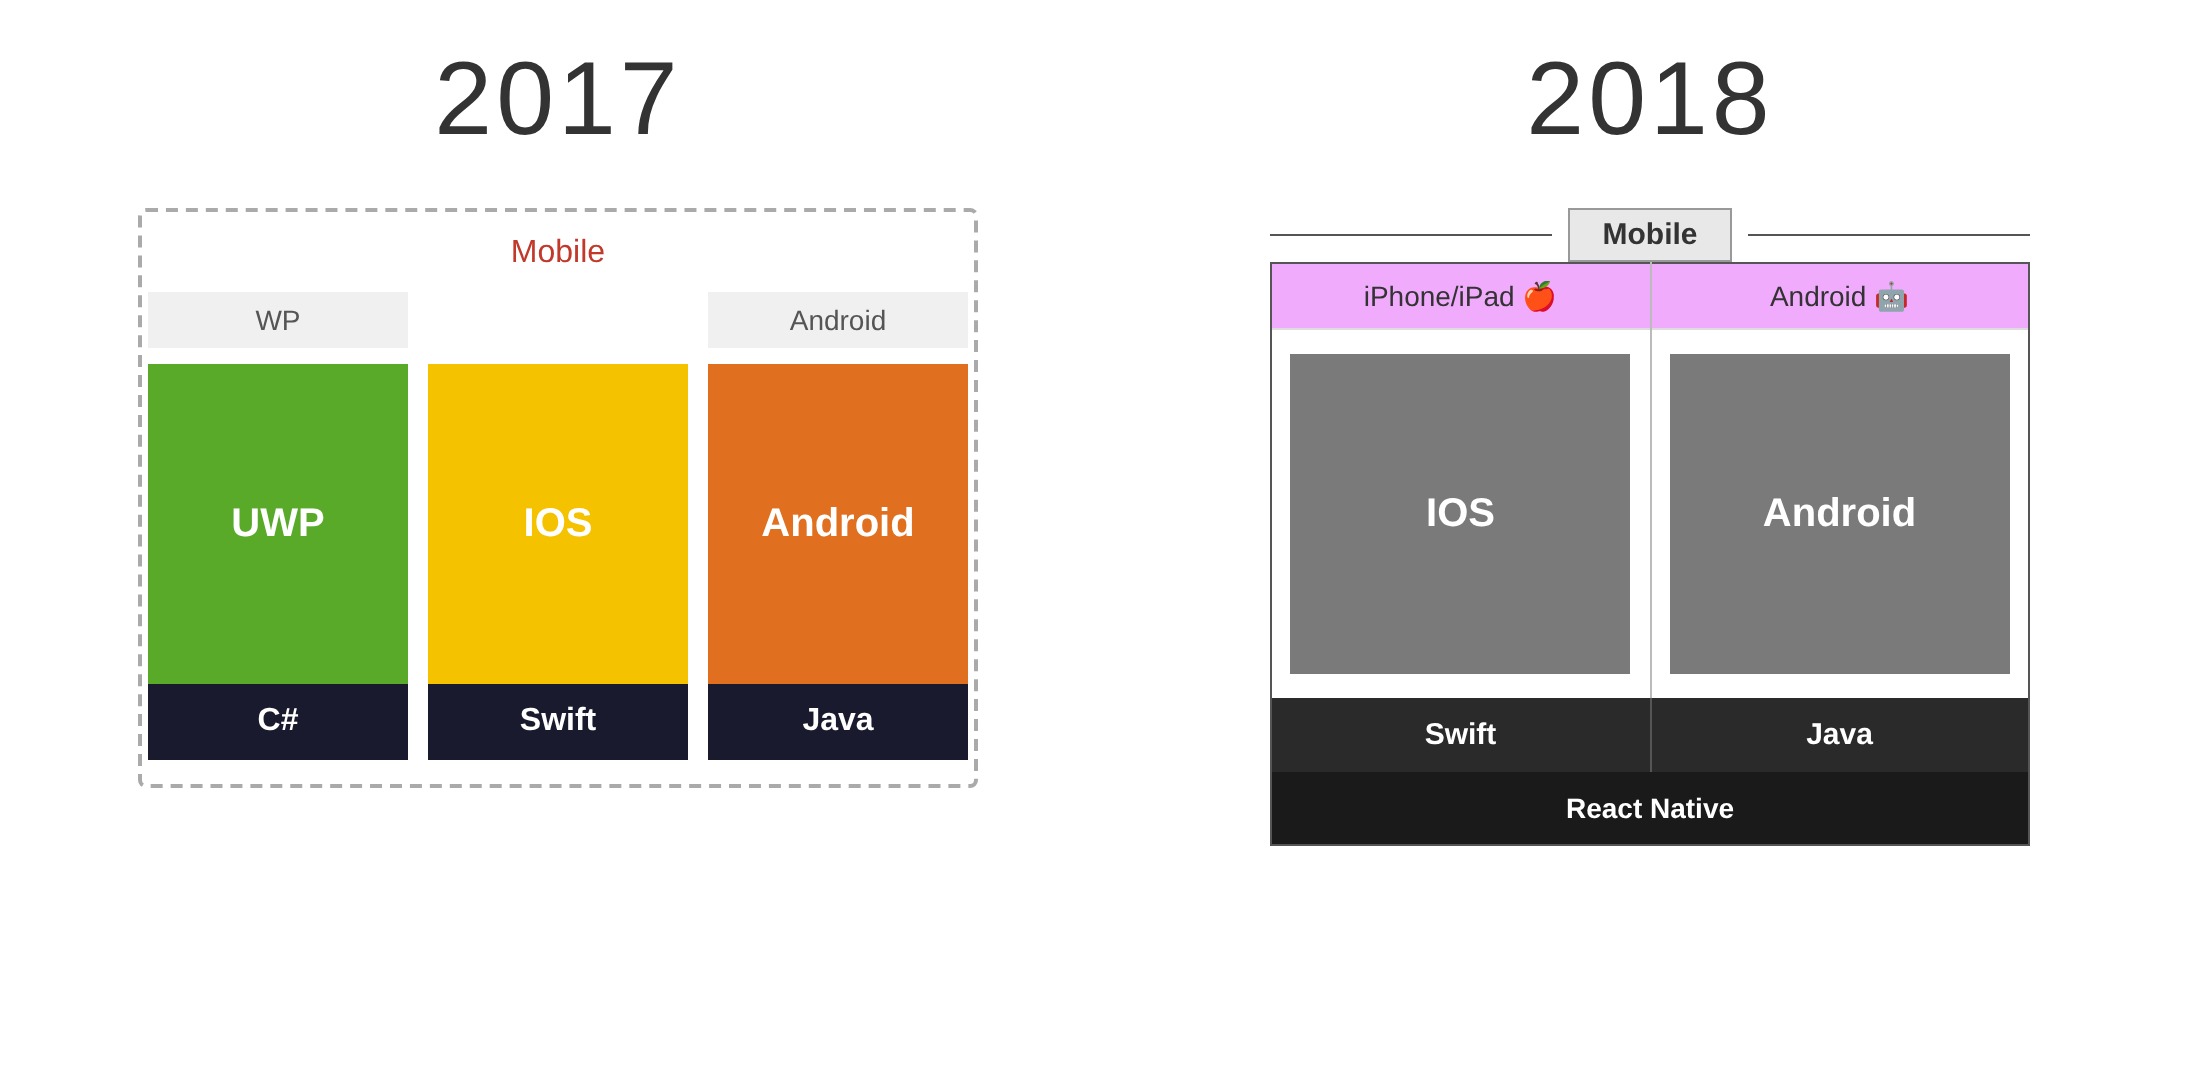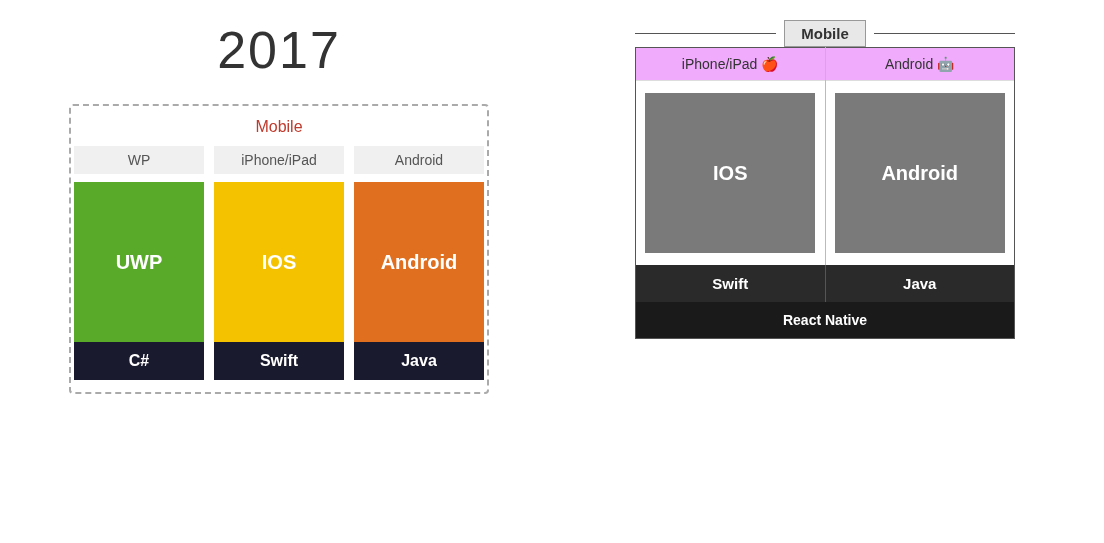--- a/index.html
+++ b/index.html
@@ -207,36 +207,36 @@
       <div class="mobile-label-2017">Mobile</div>
       <div class="columns-2017">
 
         <div class="col-2017">
           <div class="col-header">WP</div>
           <div class="colored-block block-green">UWP</div>
           <div class="lang-bar">C#</div>
         </div>
 
         <div class="col-2017">
-          <div class="col-header">iPhone/iPad</div>
           <div class="colored-block block-yellow">IOS</div>
           <div class="lang-bar">Swift</div>
         </div>
 
         <div class="col-2017">
           <div class="col-header">Android</div>
           <div class="colored-block block-orange">Android</div>
           <div class="lang-bar">Java</div>
         </div>
 
       </div>
     </div>
   </div>
 
   <div class="section">
+    <div class="year-title">2018</div>
     <div class="diagram-2018">
 
       <div class="mobile-label-2018-container">
         <div class="mobile-line"></div>
         <div class="mobile-label-2018">Mobile</div>
         <div class="mobile-line"></div>
       </div>
 
       <div class="columns-2018">
 

